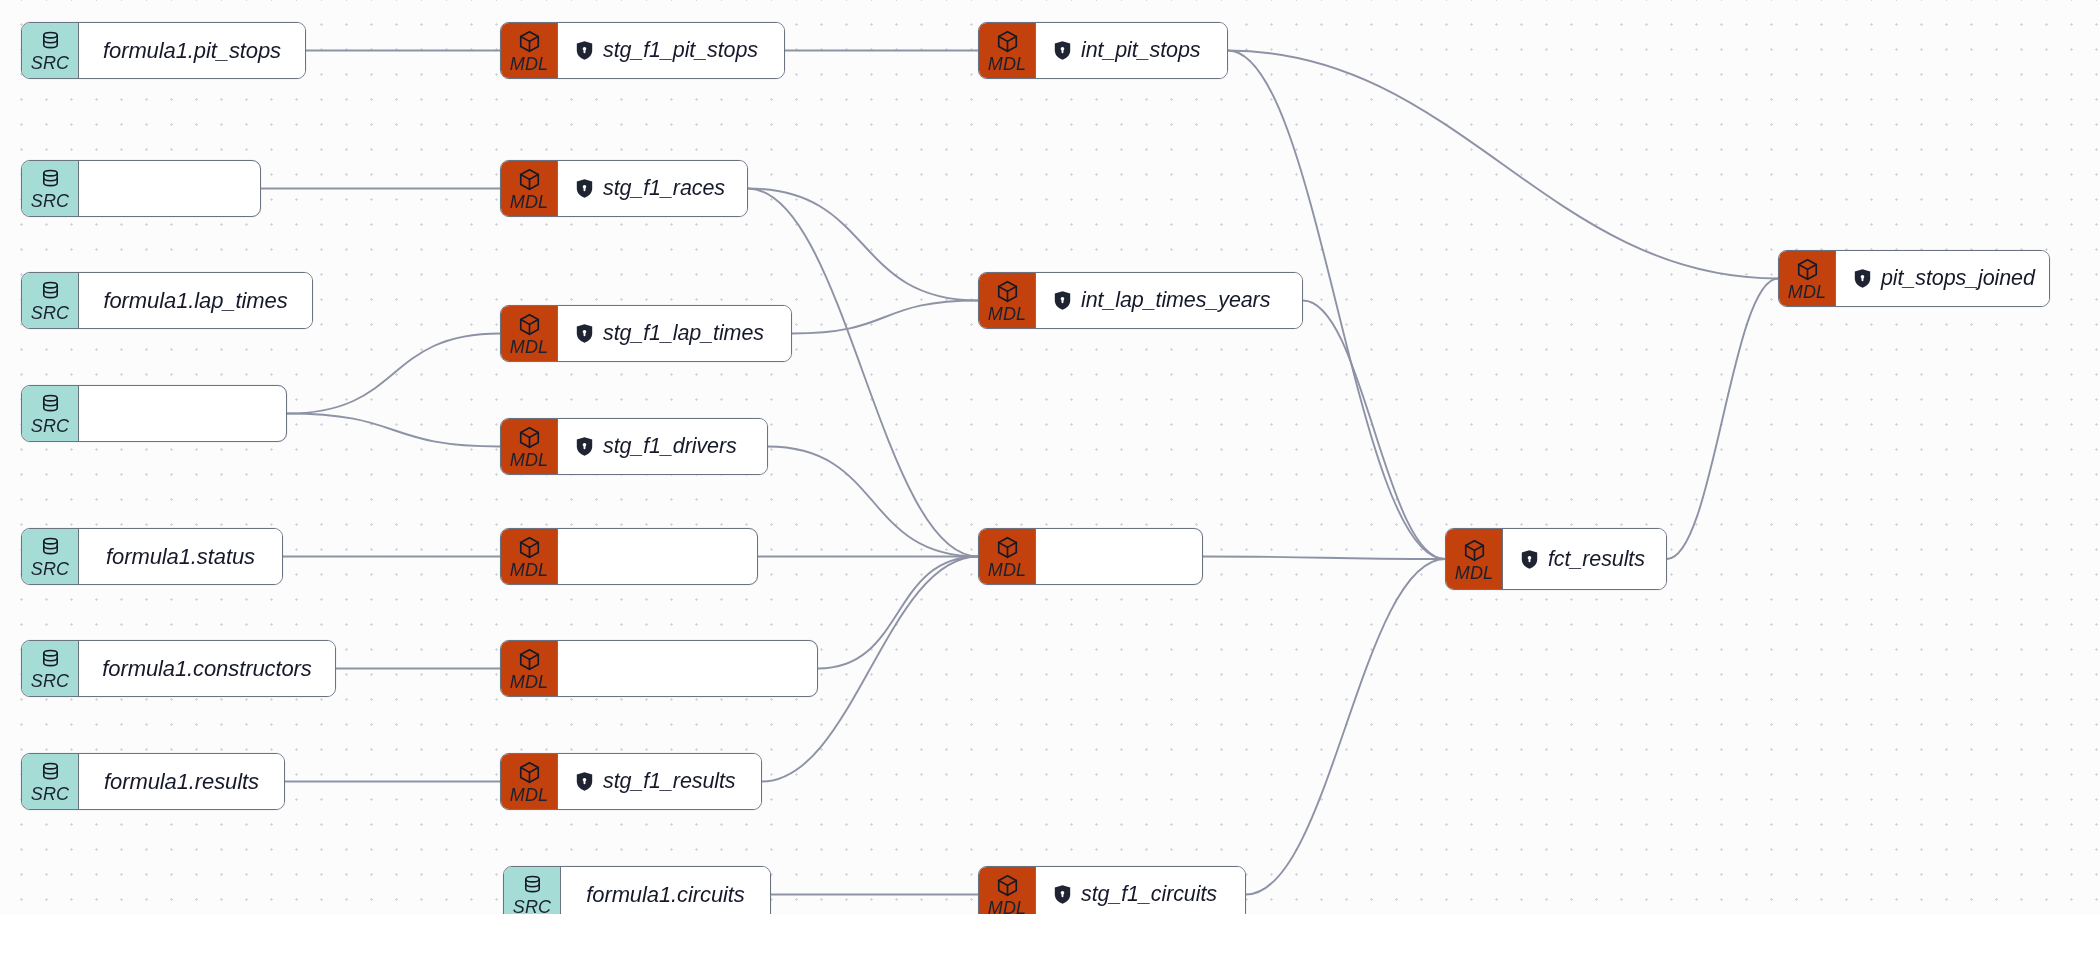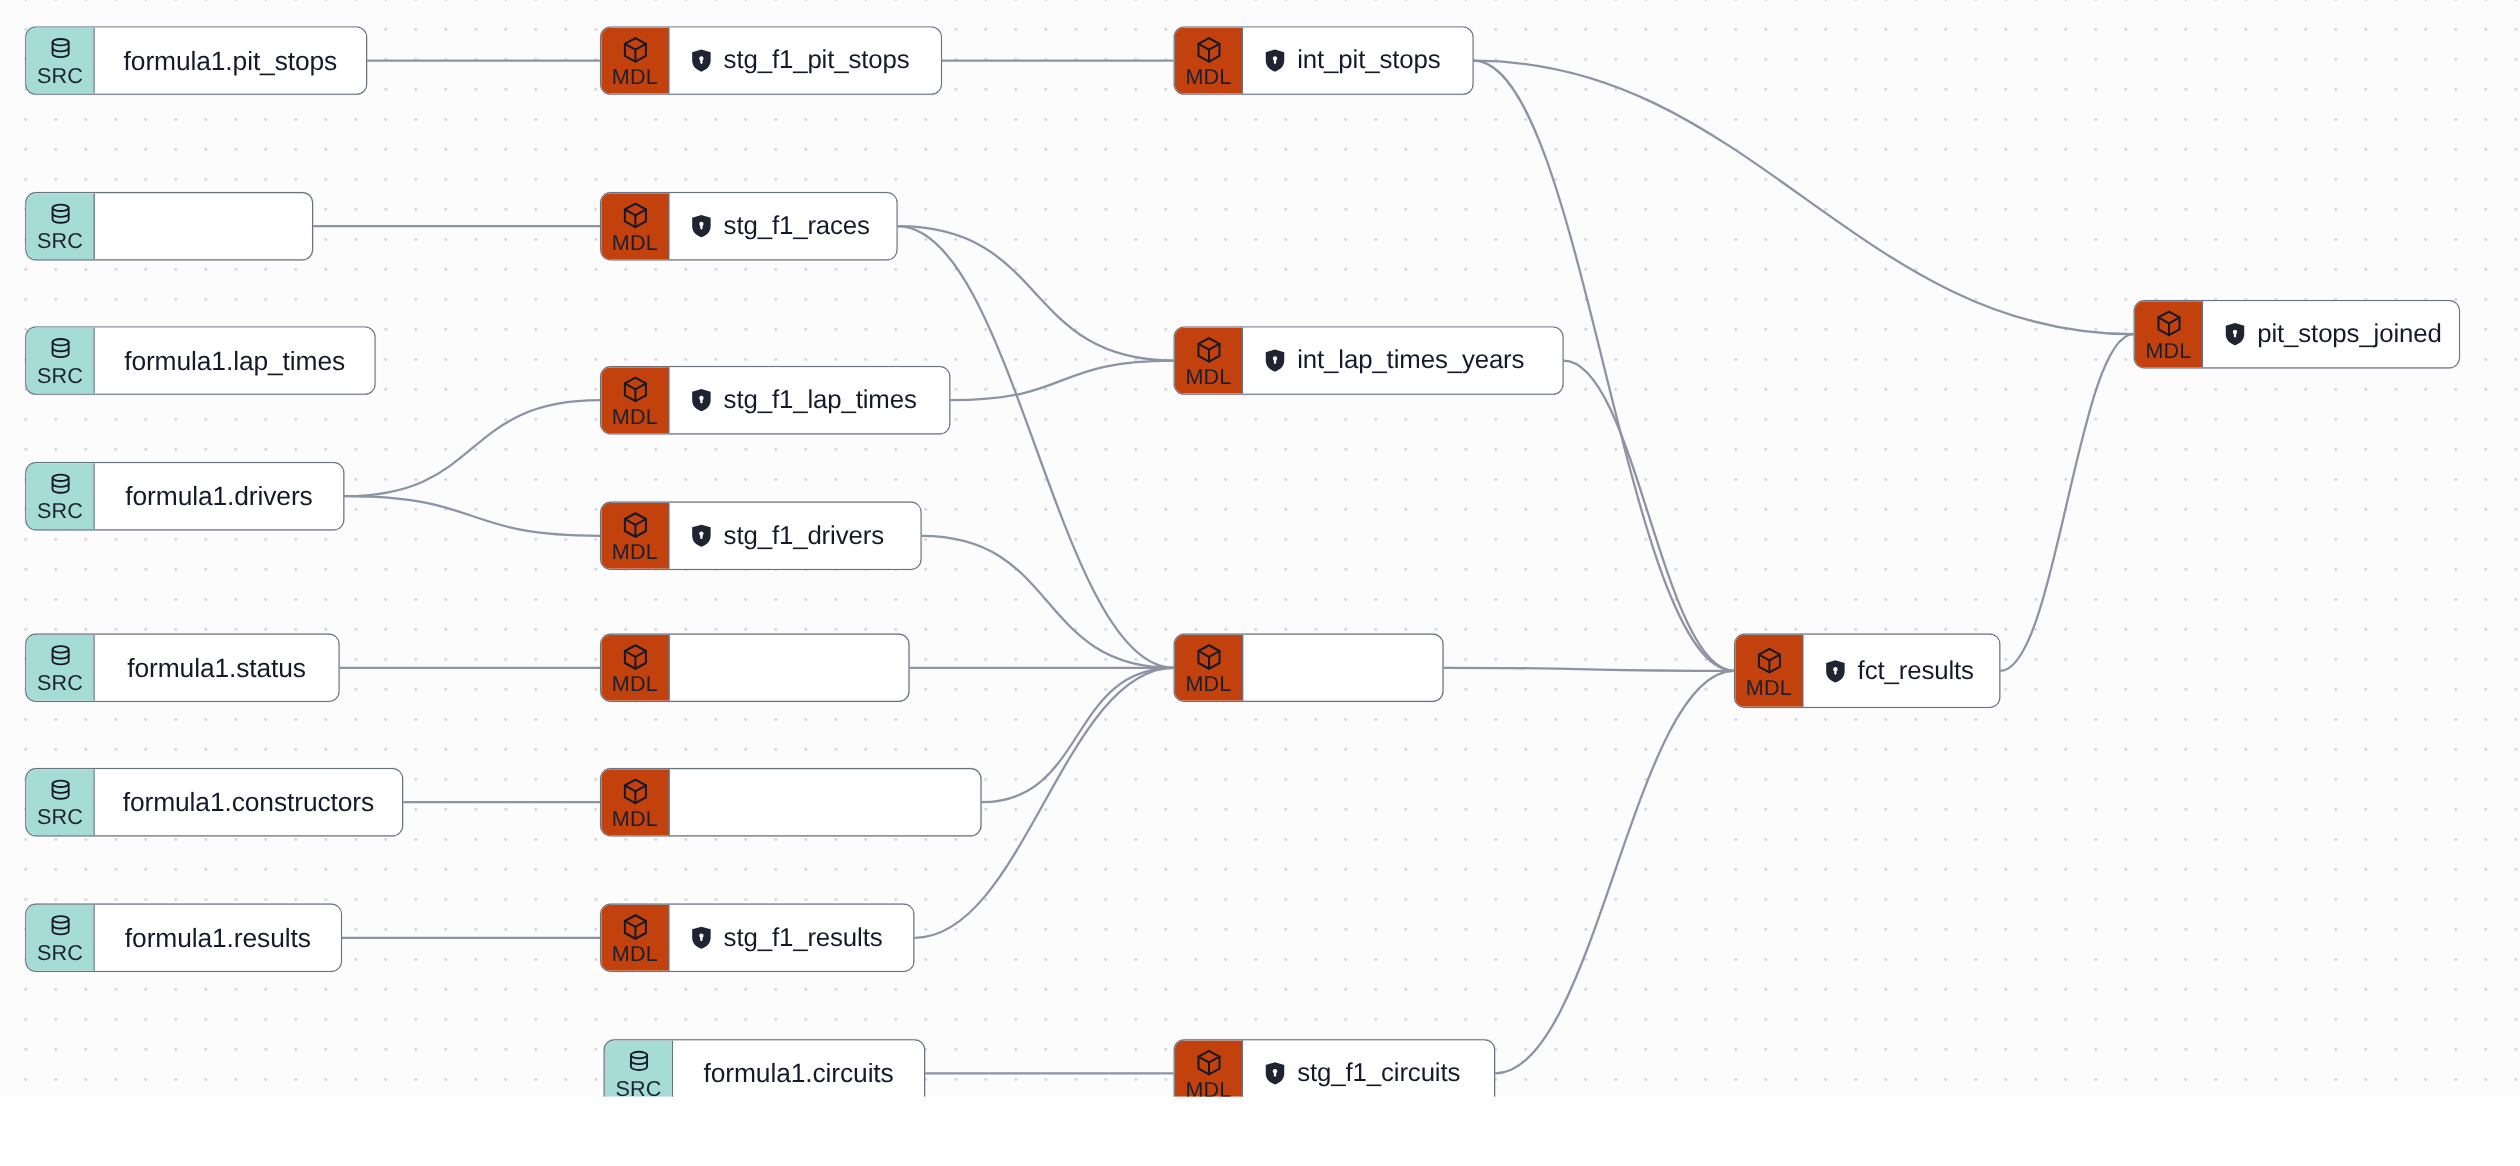--- a/index.html
+++ b/index.html
@@ -14,20 +14,21 @@
 
   #canvas {
     position: relative;
     width: 2100px;
     height: 914px;
     overflow: hidden;
     background-color: #fcfcfd;
     background-image: radial-gradient(circle, #d4d6dd 1.1px, transparent 1.2px);
     background-size: 25px 25px;
     background-position: 9px 12px;
+    font-style: italic;
   }
 
   #edge-layer {
     position: absolute;
     left: 0;
     top: 0;
     width: 2100px;
     height: 972px;
     pointer-events: none;
     z-index: 1;
@@ -168,23 +169,20 @@
       </div>
       <div class="node src" style="left: 21px; top: 385px; width: 266px; height: 57px;">
         <div class="badge">
           <span class="badge-glyph"><svg width="23" height="23" viewBox="0 0 24 24" fill="none" stroke="#16192a" stroke-width="1.6" stroke-linejoin="round" stroke-linecap="round">
               <ellipse cx="12" cy="5.4" rx="7" ry="2.8"></ellipse>
               <path d="M5 5.4v5.1c0 1.55 3.13 2.8 7 2.8s7-1.25 7-2.8V5.4"></path>
               <path d="M5 10.5v5.1c0 1.55 3.13 2.8 7 2.8s7-1.25 7-2.8v-5.1"></path>
             </svg></span>
           <span class="badge-text">SRC</span>
         </div>
-        <div class="body">
-          <span class="label">formula1.drivers</span>
-        </div>
       </div>
       <div class="node src" style="left: 21px; top: 528px; width: 262px; height: 57px;">
         <div class="badge">
           <span class="badge-glyph"><svg width="23" height="23" viewBox="0 0 24 24" fill="none" stroke="#16192a" stroke-width="1.6" stroke-linejoin="round" stroke-linecap="round">
               <ellipse cx="12" cy="5.4" rx="7" ry="2.8"></ellipse>
               <path d="M5 5.4v5.1c0 1.55 3.13 2.8 7 2.8s7-1.25 7-2.8V5.4"></path>
               <path d="M5 10.5v5.1c0 1.55 3.13 2.8 7 2.8s7-1.25 7-2.8v-5.1"></path>
             </svg></span>
           <span class="badge-text">SRC</span>
         </div>

